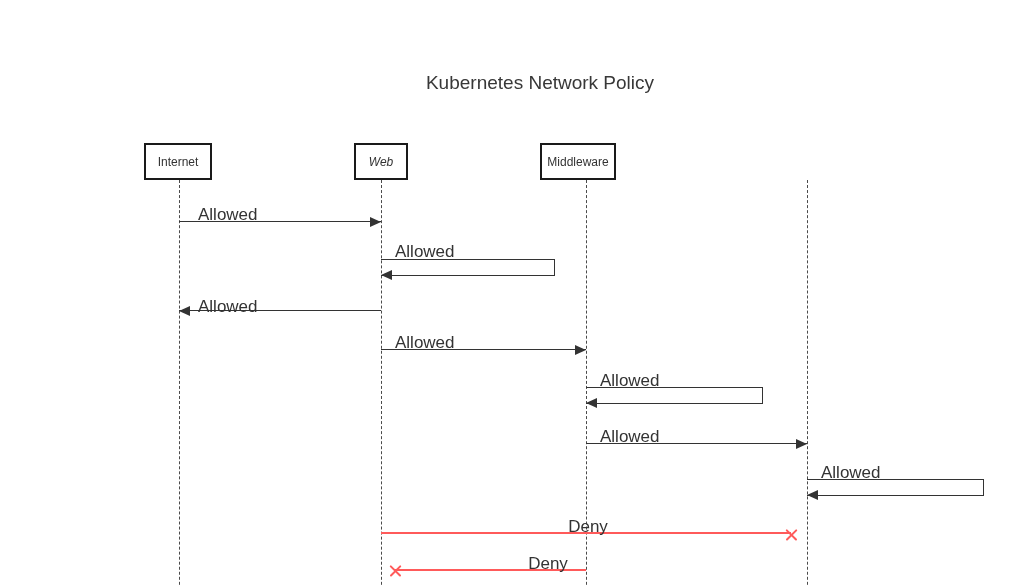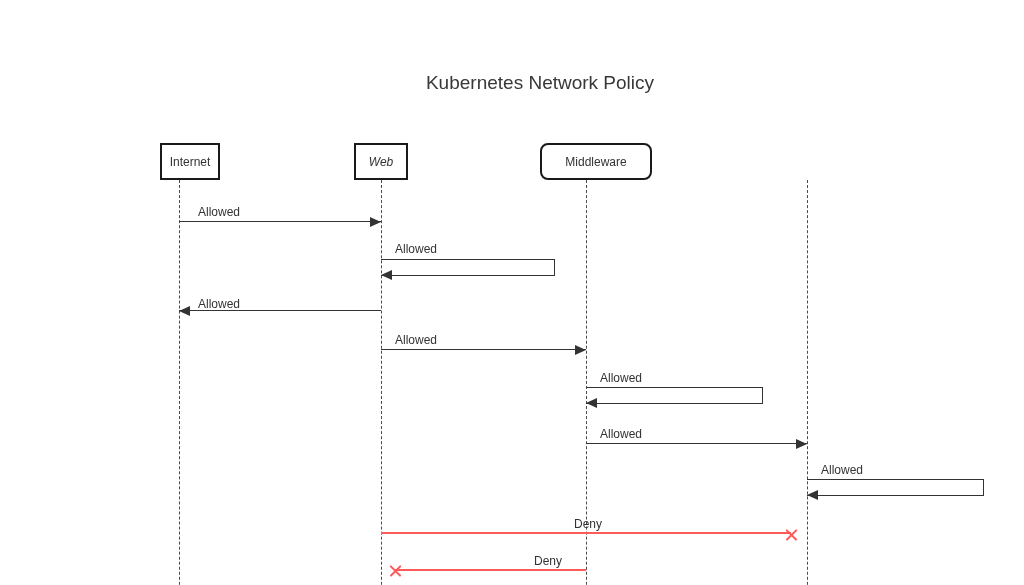--- a/index.html
+++ b/index.html
@@ -17,21 +17,21 @@
   .title{position:absolute;left:500px;top:32px;transform:translateX(-50%);
     font-size:19px;color:#383838;white-space:nowrap;}
 
   .pbox{position:absolute;top:103px;height:37px;border:2px solid var(--box-border);
     background:#ffffff;display:flex;align-items:center;justify-content:center;
     font-size:12px;color:var(--text);z-index:3;}
 
   .lifeline{position:absolute;top:140px;height:445px;width:0;
     border-left:1px dashed #4a4a4a;z-index:1;}
 
-  .msg-label{position:absolute;font-size:12px;color:var(--text);
+  .msg-label{position:absolute;font-size:17px;color:var(--text);
     white-space:nowrap;z-index:4;background:transparent;}
   .msg-label.centered{transform:translateX(-50%);}
 
   .hline{position:absolute;height:1.3px;background:var(--allowed-line);z-index:2;}
   .hline.deny{height:1.6px;background:var(--deny-line);}
 
   .arrow-r{position:absolute;width:0;height:0;z-index:3;
     border-top:5px solid transparent;border-bottom:5px solid transparent;
     border-left:11px solid var(--allowed-line);}
   .arrow-l{position:absolute;width:0;height:0;z-index:3;
@@ -49,27 +49,27 @@
   .xmark::before{transform:rotate(45deg);}
   .xmark::after{transform:rotate(-45deg);}
 </style>
 </head>
 <body>
 
 <div class="canvas">
 
   <div class="title">Kubernetes Network Policy</div>
 
-  <div class="pbox" style="left:120px;width:60px;">
+  <div class="pbox" style="left:104px;width:68px;">
     <span>Internet</span>
   </div>
   <div class="pbox" style="left:314px;width:54px;font-style:italic;">
     <span>Web</span>
   </div>
-  <div class="pbox" style="left:500px;width:112px;border-radius:8px;">
+  <div class="pbox" style="left:500px;width:76px;">
     <span>Middleware</span>
   </div>
 
   <div class="lifeline" style="left:139px;"></div>
   <div class="lifeline" style="left:341px;"></div>
   <div class="lifeline" style="left:546px;"></div>
   <div class="lifeline" style="left:767px;"></div>
 
   <div>
     <span class="msg-label" style="left:158px;top:165px;">Allowed</span>

